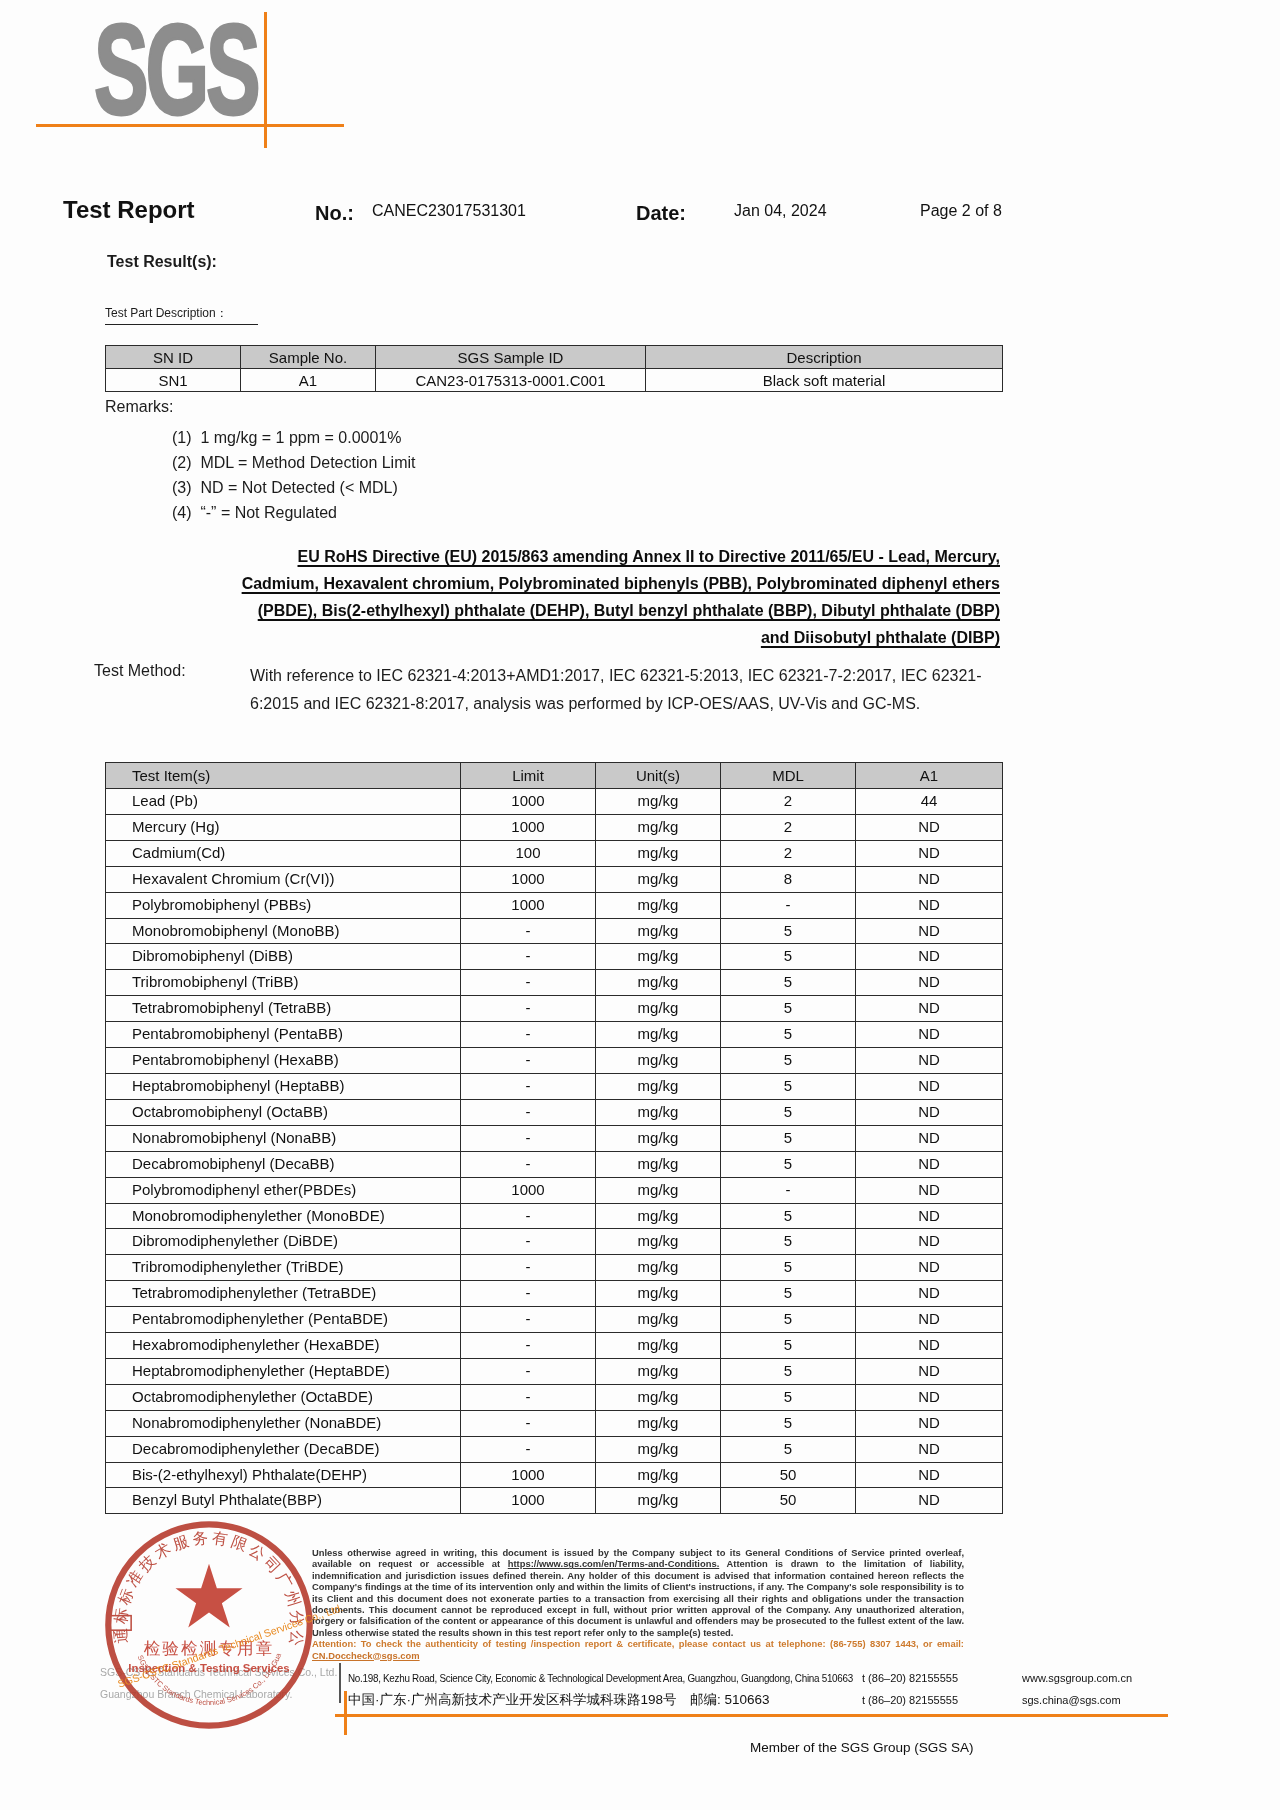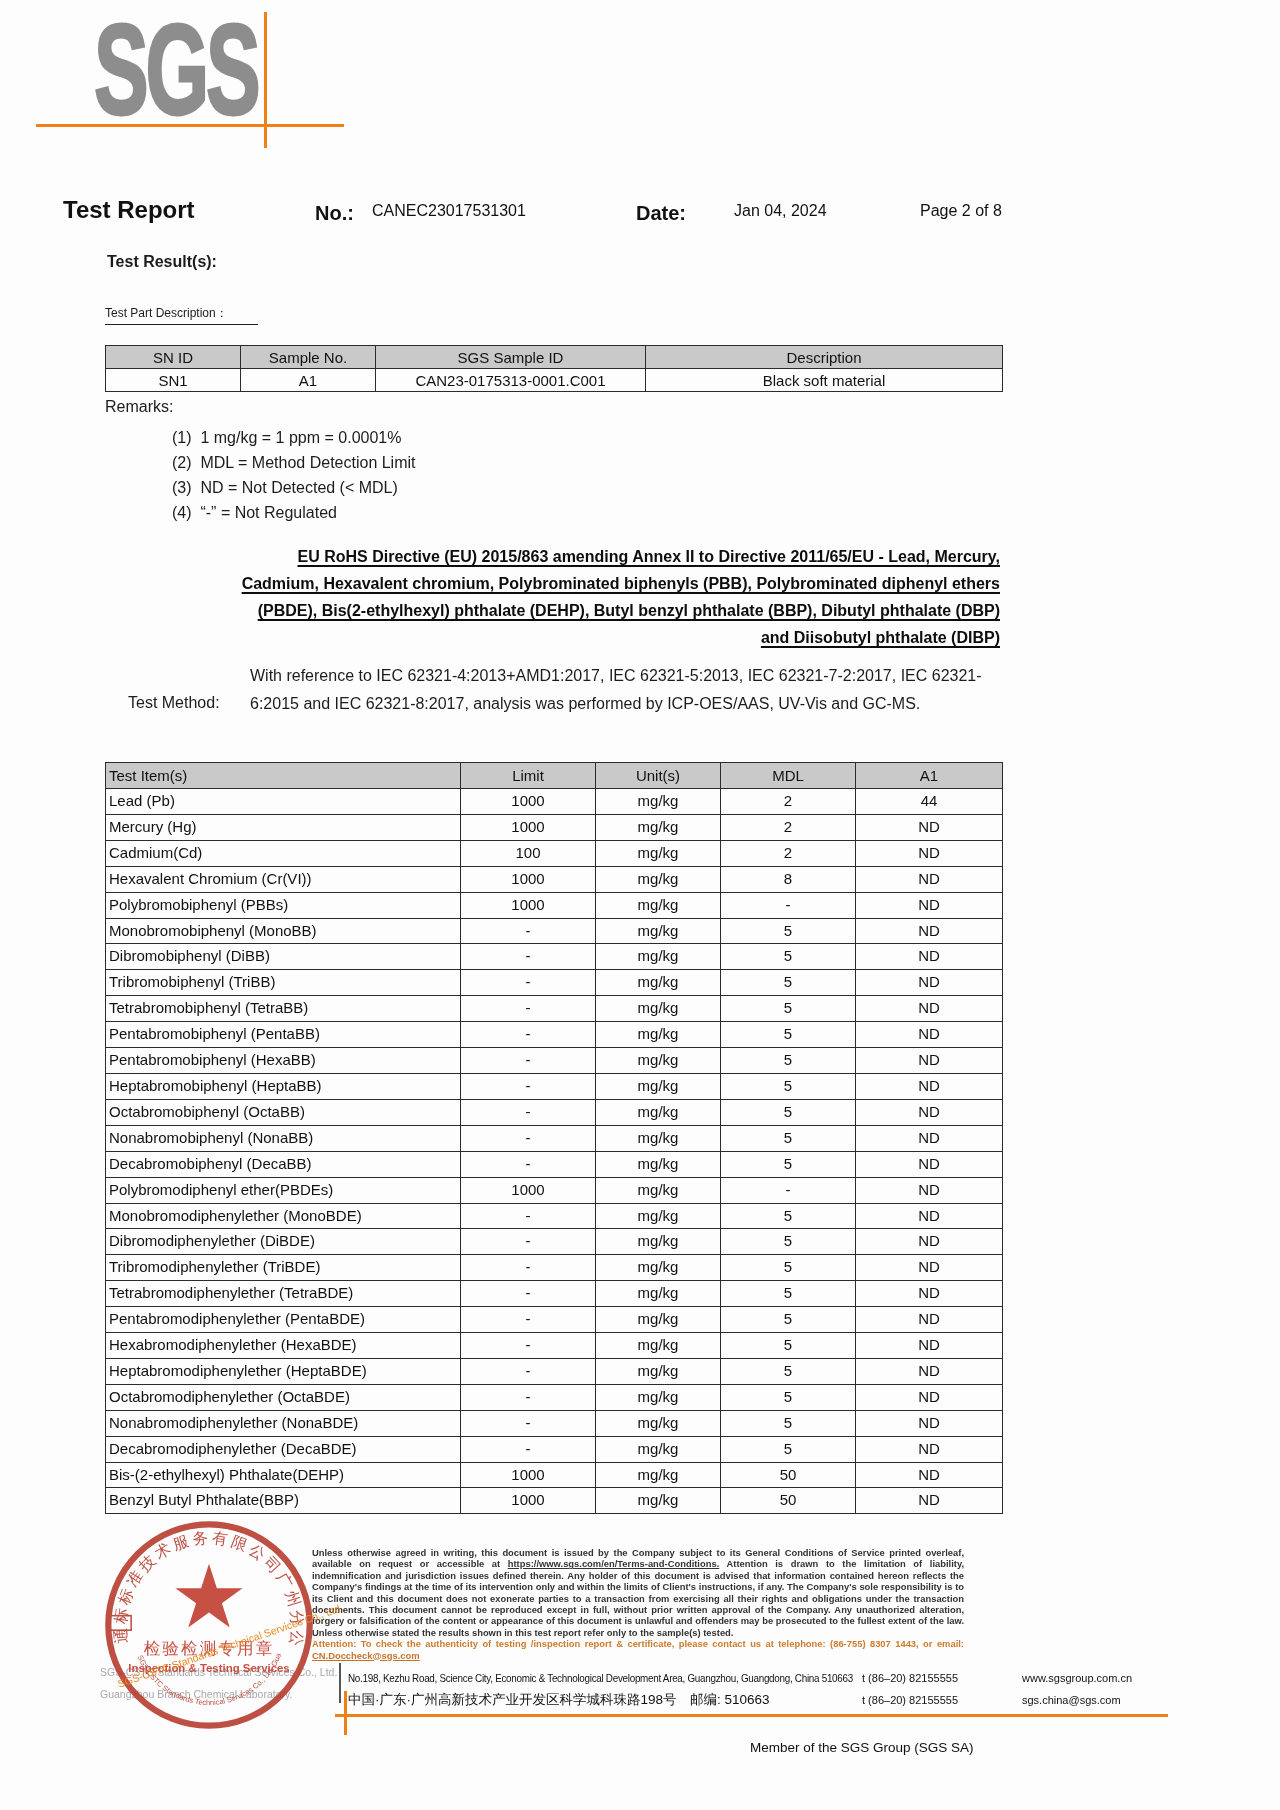--- a/index.html
+++ b/index.html
@@ -28,34 +28,34 @@
 
   
   table{border-collapse:collapse;table-layout:fixed;font-size:15px;color:#111;}
   th,td{border:1px solid #2b2b2b;text-align:center;overflow:hidden;white-space:nowrap;}
   thead th{background:#c9c9c9;font-weight:normal;}
   .part-table{position:absolute;left:105px;top:345px;width:897px;}
   .part-table th,.part-table td{height:22px;padding:0 4px;}
   .results-table{position:absolute;left:105px;top:762px;width:897px;}
   .results-table th{height:25px;padding:0 6px;}
   .results-table td{height:24.9px;line-height:24.9px;padding:0 6px;}
-  .results-table th:first-child,.results-table td:first-child{text-align:left;padding-left:3px;margin-left:24px;}
+  .results-table th:first-child,.results-table td:first-child{text-align:left;padding-left:26px;margin-left:24px;}
 
   
   .h-remarks{position:absolute;left:105px;top:398px;font-size:16px;}
   .remarks-list{position:absolute;left:172px;top:425px;font-size:16px;line-height:25px;
                 white-space:pre-wrap;}
 
   
   .rohs{position:absolute;left:105px;top:543px;width:895px;font-size:16px;font-weight:bold;
         line-height:27px;color:#0d0d0d;text-align:right;}
   .rohs div{text-decoration:underline;text-decoration-thickness:2px;text-underline-offset:3px;}
 
   
-  .tm-label{position:absolute;left:128px;top:662px;font-size:16px;margin-top:32px;}
+  .tm-label{position:absolute;left:94px;top:662px;font-size:16px;}
   .tm-text{position:absolute;left:250px;top:662px;width:758px;font-size:16px;line-height:28px;}
 
   
   .legal{position:absolute;left:312px;top:1547px;width:652px;font-size:9.4px;line-height:11.4px;
          font-weight:bold;color:#333;text-align:justify;}
   .legal .lk{text-decoration:underline;}
   .attention{color:#cd7a2d;}
   .attention .lk{color:#c8732a;}
   .addr-divider{position:absolute;left:339px;top:1663px;width:1.5px;height:40px;background:#555;}
   .addr-en{position:absolute;left:348px;top:1672px;font-size:10.5px;letter-spacing:-0.3px;color:#111;transform:scaleX(0.94);transform-origin:left;}

